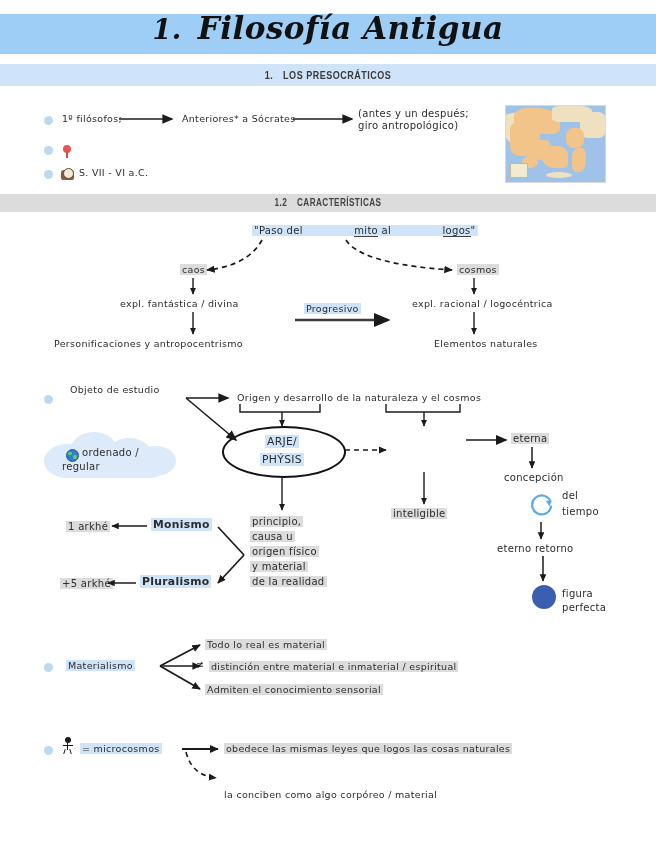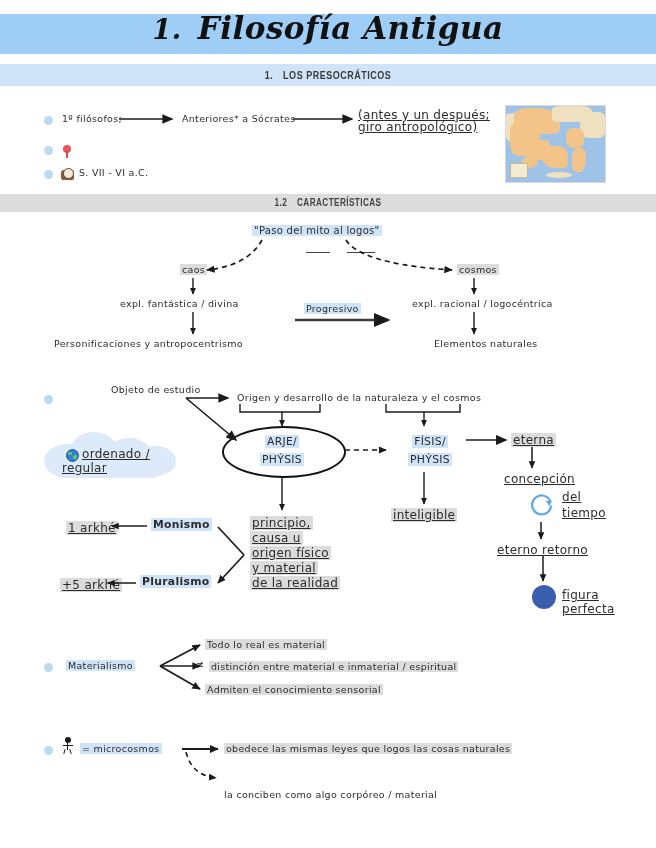--- a/index.html
+++ b/index.html
@@ -51,26 +51,26 @@
     transform:scaleX(.82);
   }
 
   
   .hw{
     font-family:"DejaVu Sans", sans-serif;
     font-size:9.5px;color:#2c2c2c;letter-spacing:.3px;
     white-space:nowrap;
   }
   .hw.s10{font-size:10px;}
-  .hw.s9{font-size:12px;text-decoration:underline;}
+  .hw.s9{font-size:10px;}
   .hw.s11{font-size:10.8px;}
   .bold{font-weight:bold;}
   .hl-blue{background:#cfe4f8;padding:0 2px;}
   .hl-gray{background:#dcdcdc;padding:0 2px;}
-  .u{border-bottom:1.6px solid #444;padding-bottom:16px;}
+  .u{border-bottom:1.6px solid #444;padding-bottom:0px;margin-left:48px;}
 
   
   .bullet{
     width:9px;height:9px;border-radius:50%;
     background:#bcd9f2;
   }
 
   
   svg.layer{position:absolute;left:0;top:0;width:656px;height:848px;
     pointer-events:none;overflow:visible;}
@@ -198,21 +198,21 @@
 
   <div class="abs hw" style="left:120px;top:298px;">expl. fantástica / divina</div>
   <div class="abs hw" style="left:412px;top:298px;">expl. racional / logocéntrica</div>
 
   <div class="abs hw" style="left:54px;top:338px;">Personificaciones y antropocentrismo</div>
   <div class="abs hw" style="left:434px;top:338px;">Elementos naturales</div>
 
   <div class="abs hw hl-blue" style="left:304px;top:303px;">Progresivo</div>
 
   <div class="abs bullet" style="left:44px;top:395px;"></div>
-  <div class="abs hw" style="left:70px;top:384px;margin-left:41px;">Objeto de estudio</div>
+  <div class="abs hw" style="left:70px;top:384px;">Objeto de estudio</div>
   <div class="abs hw" style="left:237px;top:392px;">Origen y desarrollo de la naturaleza y el cosmos</div>
 
   <div class="abs cloud">
     <div class="cb" style="left:0px;top:12px;width:48px;height:34px;"></div>
     <div class="cb" style="left:26px;top:0px;width:48px;height:40px;"></div>
     <div class="cb" style="left:62px;top:6px;width:46px;height:36px;"></div>
     <div class="cb" style="left:92px;top:14px;width:40px;height:30px;"></div>
     <div class="cb" style="left:14px;top:20px;width:106px;height:26px;border-radius:16px;"></div>
   </div>
   <div class="abs" style="left:66px;top:446px;"><span class="globe"></span></div>
@@ -224,24 +224,20 @@
     <span class="hw s11 hl-blue">ARJE/</span><br>
     <span class="hw s11 hl-blue">PHÝSIS</span>
   </div>
 
   <div class="abs hw s9 hl-gray" style="left:250px;top:516px;">principio,</div>
   <div class="abs hw s9 hl-gray" style="left:250px;top:531px;">causa u</div>
   <div class="abs hw s9 hl-gray" style="left:250px;top:546px;">origen físico</div>
   <div class="abs hw s9 hl-gray" style="left:250px;top:561px;">y material</div>
   <div class="abs hw s9 hl-gray" style="left:250px;top:576px;">de la realidad</div>
 
-  <div class="abs" style="left:390px;top:432px;width:80px;text-align:center;line-height:16px;">
-    <span class="hw s11 hl-blue">FÍSIS/</span><br>
-    <span class="hw s11 hl-blue">PHÝSIS</span>
-  </div>
   <div class="abs hw s9 hl-gray" style="left:391px;top:508px;">inteligible</div>
 
   <div class="abs hw s9 hl-gray" style="left:511px;top:433px;">eterna</div>
   <div class="abs hw s9" style="left:504px;top:472px;">concepción</div>
   <div class="abs hw s9" style="left:562px;top:490px;">del</div>
   <div class="abs hw s9" style="left:562px;top:506px;">tiempo</div>
   <div class="abs cycle">
     <svg width="26" height="26" viewBox="0 0 26 26">
       <path d="M21.5 9.5 A9.5 9.5 0 1 0 22 14.5" fill="none" stroke="#5ba8e8" stroke-width="2.2" stroke-linecap="round"></path>
       <path d="M16.5 8.5 L22.2 9.3 L20.5 14.6 Z" fill="#5ba8e8"></path>

